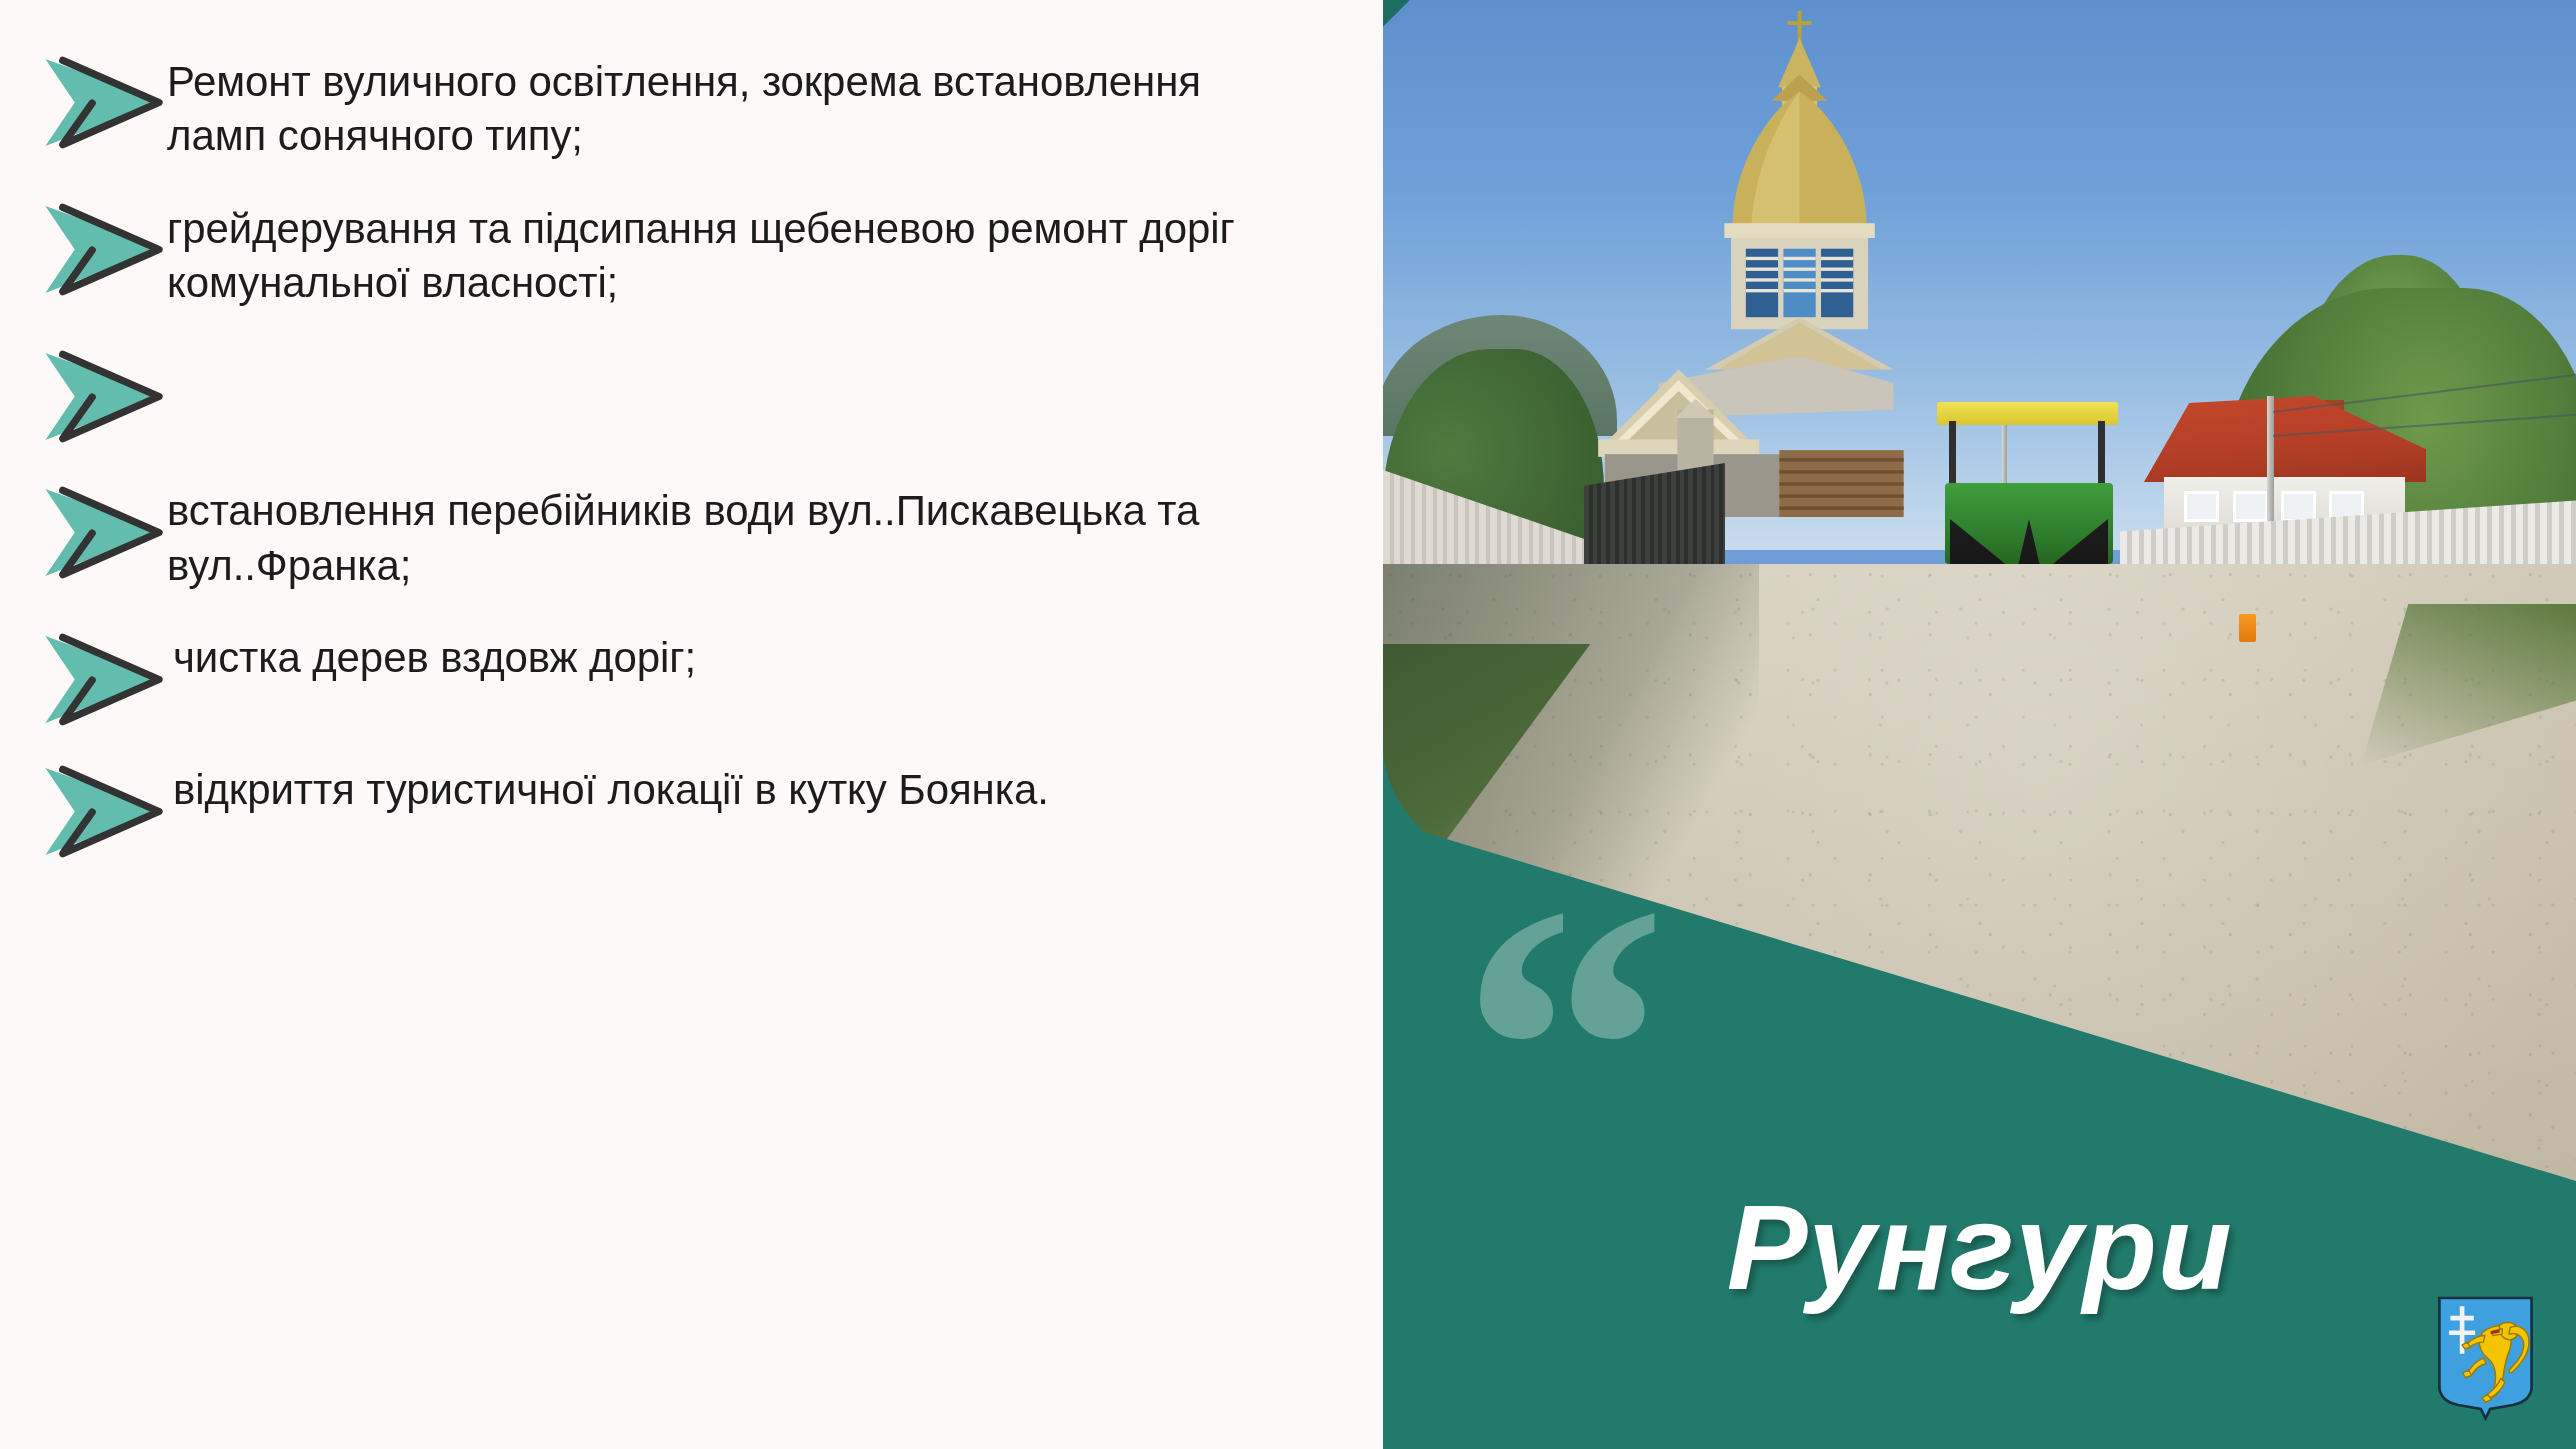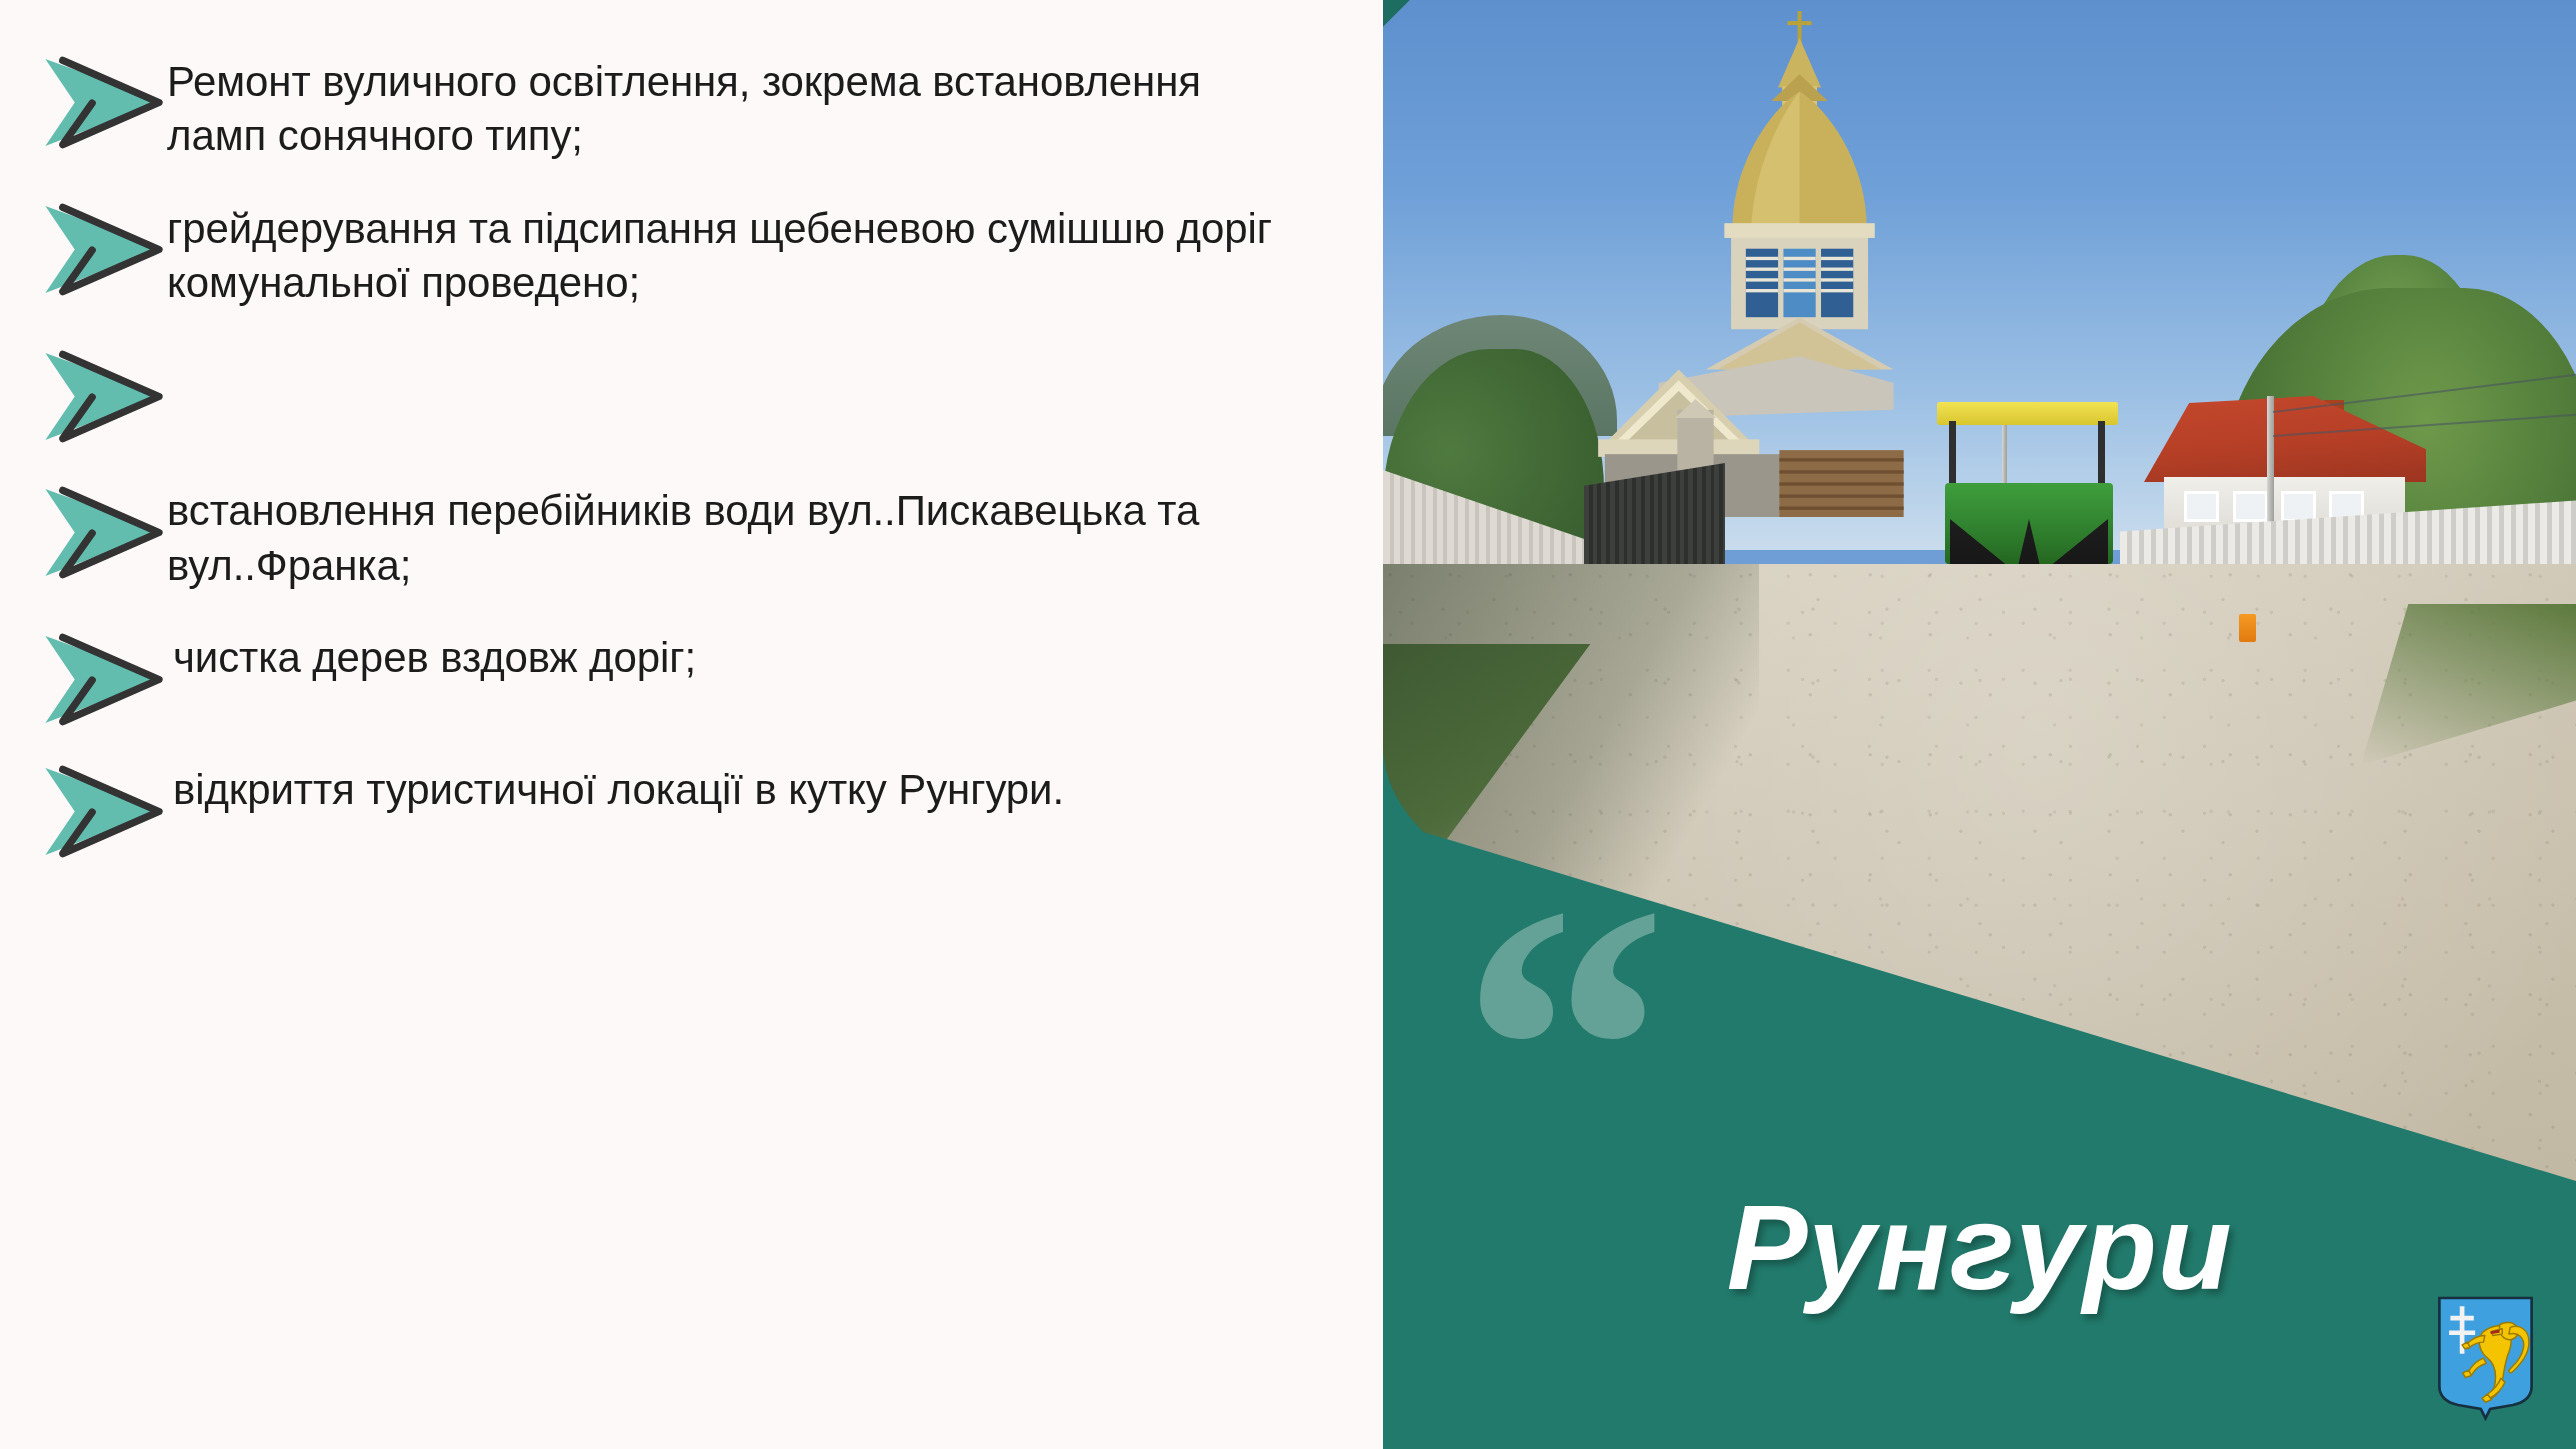--- a/index.html
+++ b/index.html
@@ -260,21 +260,21 @@
       <div class="bullet-text">Ремонт вуличного освітлення, зокрема встановлення ламп сонячного типу;</div>
     </div>
 
     <div class="bullet-row">
       <span class="arrow-icon">
         <svg viewBox="0 0 190 150" xmlns="http://www.w3.org/2000/svg">
           <polygon points="8,10 182,73 8,140 52,75" fill="#62bdaf"></polygon>
           <polyline points="34,12 178,75 34,138 78,76" fill="none" stroke="#333333" stroke-width="11" stroke-linejoin="round" stroke-linecap="round"></polyline>
         </svg>
       </span>
-      <div class="bullet-text">грейдерування та підсипання щебеневою сумішшю доріг комунальної проведено;</div>
+      <div class="bullet-text">грейдерування та підсипання щебеневою ремонт доріг комунальної власності;</div>
     </div>
 
     <div class="bullet-row">
       <span class="arrow-icon">
         <svg viewBox="0 0 190 150" xmlns="http://www.w3.org/2000/svg">
           <polygon points="8,10 182,73 8,140 52,75" fill="#62bdaf"></polygon>
           <polyline points="34,12 178,75 34,138 78,76" fill="none" stroke="#333333" stroke-width="11" stroke-linejoin="round" stroke-linecap="round"></polyline>
         </svg>
       </span>
     </div>
@@ -299,21 +299,21 @@
       <div class="bullet-text">чистка дерев вздовж доріг;</div>
     </div>
 
     <div class="bullet-row tight">
       <span class="arrow-icon">
         <svg viewBox="0 0 190 150" xmlns="http://www.w3.org/2000/svg">
           <polygon points="8,10 182,73 8,140 52,75" fill="#62bdaf"></polygon>
           <polyline points="34,12 178,75 34,138 78,76" fill="none" stroke="#333333" stroke-width="11" stroke-linejoin="round" stroke-linecap="round"></polyline>
         </svg>
       </span>
-      <div class="bullet-text">відкриття туристичної локації в кутку Рунгури.</div>
+      <div class="bullet-text">відкриття туристичної локації в кутку Боянка.</div>
     </div>
 
   </div>
 
   <div class="photo-panel">
 
     <div class="sky"></div>
     <div class="far-hill"></div>
     <div class="treeline-left"></div>
     <div class="treeline-right2"></div>

